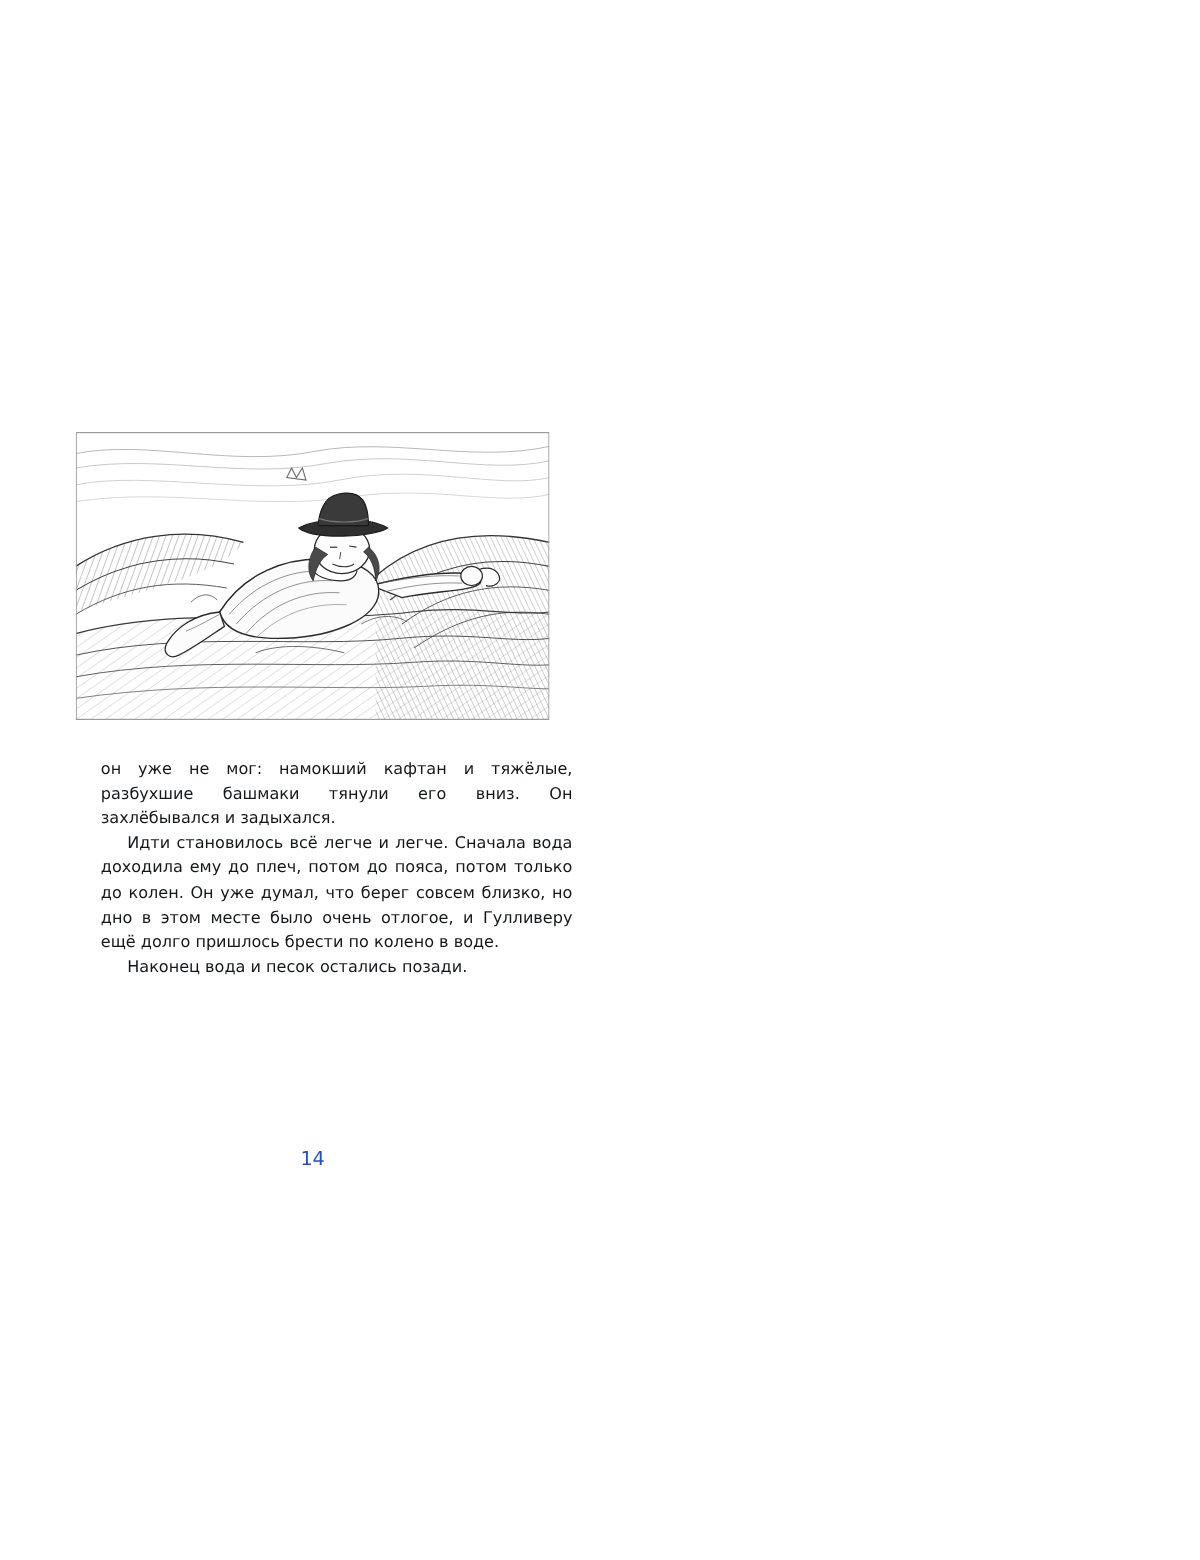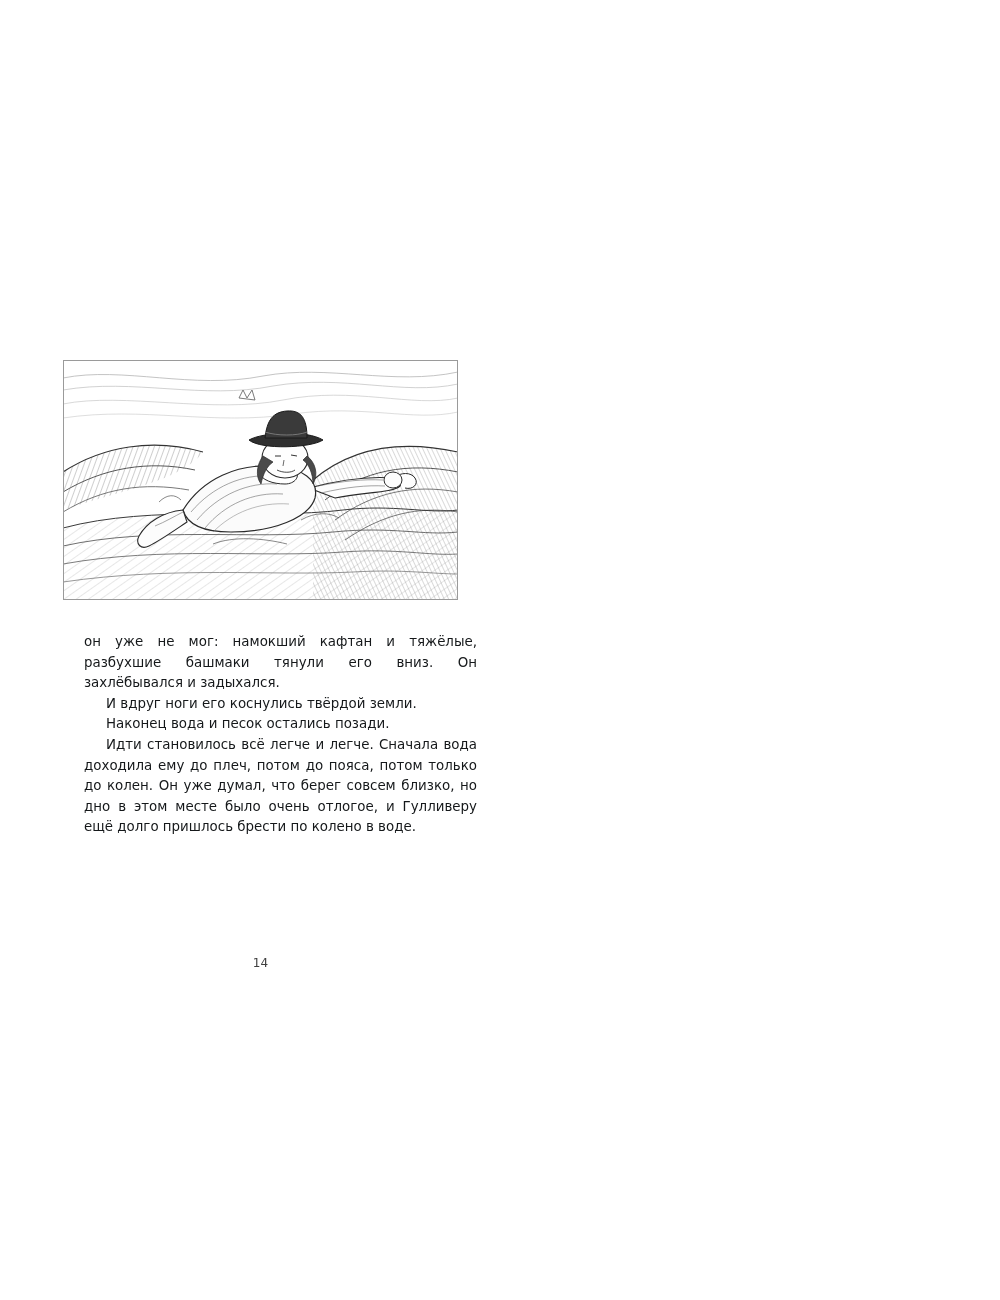--- a/index.html
+++ b/index.html
@@ -65,22 +65,22 @@
   }
   .col p {
     margin: 0;
     text-indent: 22px;
   }
   .col p.noindent {
     text-indent: 0;
   }
   .folio {
     position: absolute;
-    font-size: 12px;
-    color: #404040;
+    font-size: 16px;
+    color: #1d4ed8;
     width: 393px;
     text-align: center;
   }
   .folio-left { left: 64px; top: 956px; }
 </style>
 </head>
 <body>
 
 <div class="spread">
 
@@ -168,23 +168,22 @@
           <path d="M150 184 C 170 176, 200 178, 224 184" fill="none" stroke="#555" stroke-width="0.7"></path>
           <path d="M238 160 C 252 152, 266 152, 276 158" fill="none" stroke="#555" stroke-width="0.7"></path>
 
           <rect x="0.5" y="0.5" width="394" height="239" fill="none" stroke="#9a9a9a" stroke-width="1"></rect>
         </g>
       </svg>
     </div>
 
     <div class="col col-left">
       <p class="noindent">он уже не мог: намокший кафтан и тяжёлые, разбухшие башмаки тянули его вниз. Он захлёбывался и задыхался.</p>
-      <p>И вдруг ноги его коснулись твёрдой земли.</p>
+      <p>Идти становилось всё легче и легче. Сначала вода доходила ему до плеч, потом до пояса, потом только до колен. Он уже думал, что берег совсем близко, но дно в этом месте было очень отлогое, и Гулливеру ещё долго пришлось брести по колено в воде.</p>
       <p>Наконец вода и песок остались позади.</p>
-      <p>Идти становилось всё легче и легче. Сначала вода доходила ему до плеч, потом до пояса, потом только до колен. Он уже думал, что берег совсем близко, но дно в этом месте было очень отлогое, и Гулливеру ещё долго пришлось брести по колено в воде.</p>
     </div>
 
     <div class="folio folio-left">14</div>
   </div>
 
   <div class="page page-right">
     
 
     
 

